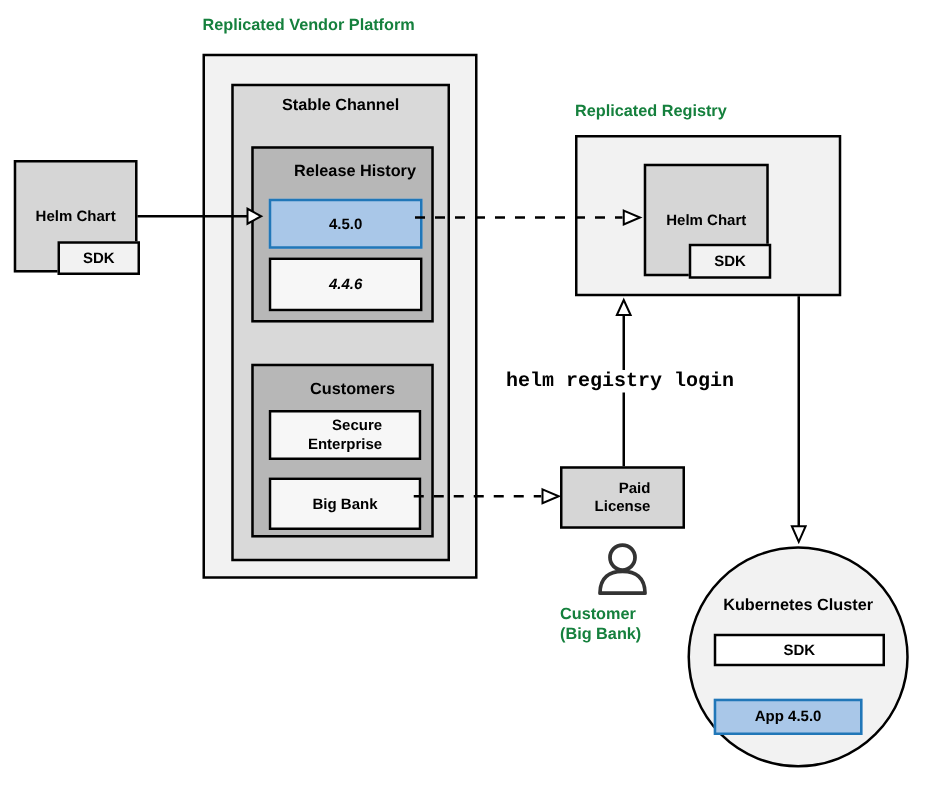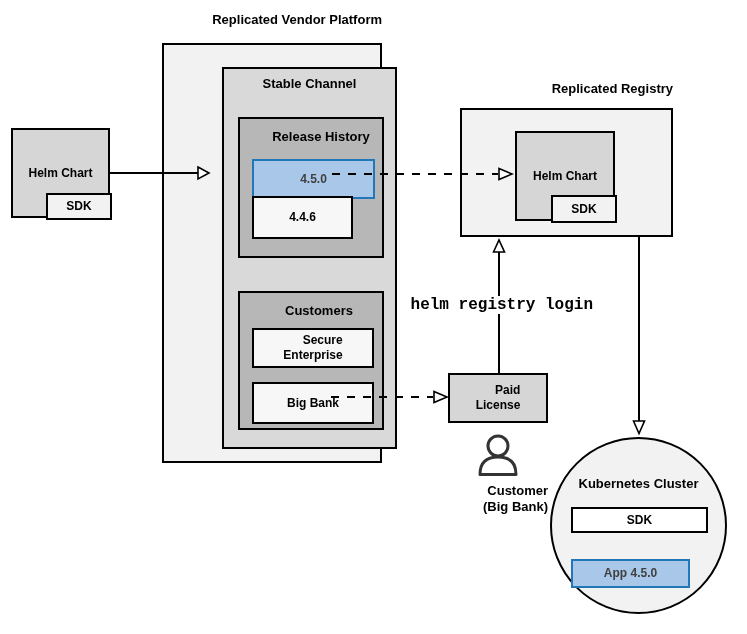--- a/index.html
+++ b/index.html
@@ -13,22 +13,22 @@
   }
   .box {
     position: absolute;
     box-sizing: border-box;
     border: 2px solid #000000;
   }
   .lbl {
     position: absolute;
     font-weight: 700;
     font-size: 13px;
-    color: #000000;
-    text-align: right;
+    color: #15803d;
+    text-align: left;
     line-height: 16px;
     white-space: pre-line;
   }
   .box-title {
     font-weight: 700;
     font-size: 13px;
     color: #000000;
     text-align: center;
     line-height: 15px;
   }
@@ -44,31 +44,31 @@
     white-space: pre-line;
   }
   
   .fill-light  { background: #f2f2f2; }
   .fill-med    { background: #d9d9d9; }
   .fill-dark   { background: #b7b7b7; }
   .fill-box    { background: #d6d6d6; }
   .fill-white  { background: #f7f7f7; }
   .fill-pure   { background: #ffffff; }
   .fill-blue   { background: #a9c7e8; border-color: #2177b8; }
-  .blue-txt    { color: #404040; }
+  .blue-txt    { color: #000000; }
 
   
   .platform-title { left: 162px; top: 12px; width: 220px; }
   .platform       { left: 162px; top: 43px; width: 220px; height: 420px; }
-  .stable         { left: 21px;  top: 22px; width: 175px; height: 382px; margin-left: 37px; }
+  .stable         { left: 21px;  top: 22px; width: 175px; height: 382px; }
   .stable > .box-title { padding-top: 7px; }
   .rh             { left: 14px;  top: 48px; width: 146px; height: 141px; padding-left: 20px; }
   .rh > .box-title, .cust > .box-title { padding-top: 10px; }
   .v450           { left: 12px;  top: 40px; width: 123px; height: 40px; }
-  .v446           { left: 12px;  top: 77px; width: 101px; height: 43px; }
+  .v446           { left: 12px;  top: 87px; width: 123px; height: 43px; font-style: italic; }
   .cust           { left: 14px;  top: 222px; width: 146px; height: 139px; padding-left: 16px; }
   .secure         { left: 12px;  top: 35px; width: 122px; height: 40px; }
   .bigbank        { left: 12px;  top: 89px; width: 122px; height: 42px; }
 
   
   .helm-left      { left: 11px; top: 128px; width: 99px; height: 90px; }
   .helm-left-label{ position: absolute; inset: 0; }
   .sdk-left       { left: 33px; top: 63px; width: 66px; height: 27px; }
 
   
@@ -89,21 +89,21 @@
   .sdk-k8s        { left: 19px; top: 68px;  width: 137px; height: 26px; }
   .app-k8s        { left: 19px; top: 88px; width: 119px; height: 29px; margin-top: 32px; }
 
   
   .cmd {
     position: absolute;
     font-family: "Liberation Mono", monospace;
     font-weight: 700;
     font-size: 16px;
     color: #000000;
-    text-align: right;
+    text-align: center;
     background: #ffffff;
     line-height: 18px;
     z-index: 30;
   }
   .cmd-login   { left: 399px; top: 296px; width: 194px; }
   .cmd-install { left: 574px; top: 346px; width: 128px; }
 
   
   #arrow-layer {
     position: absolute;

